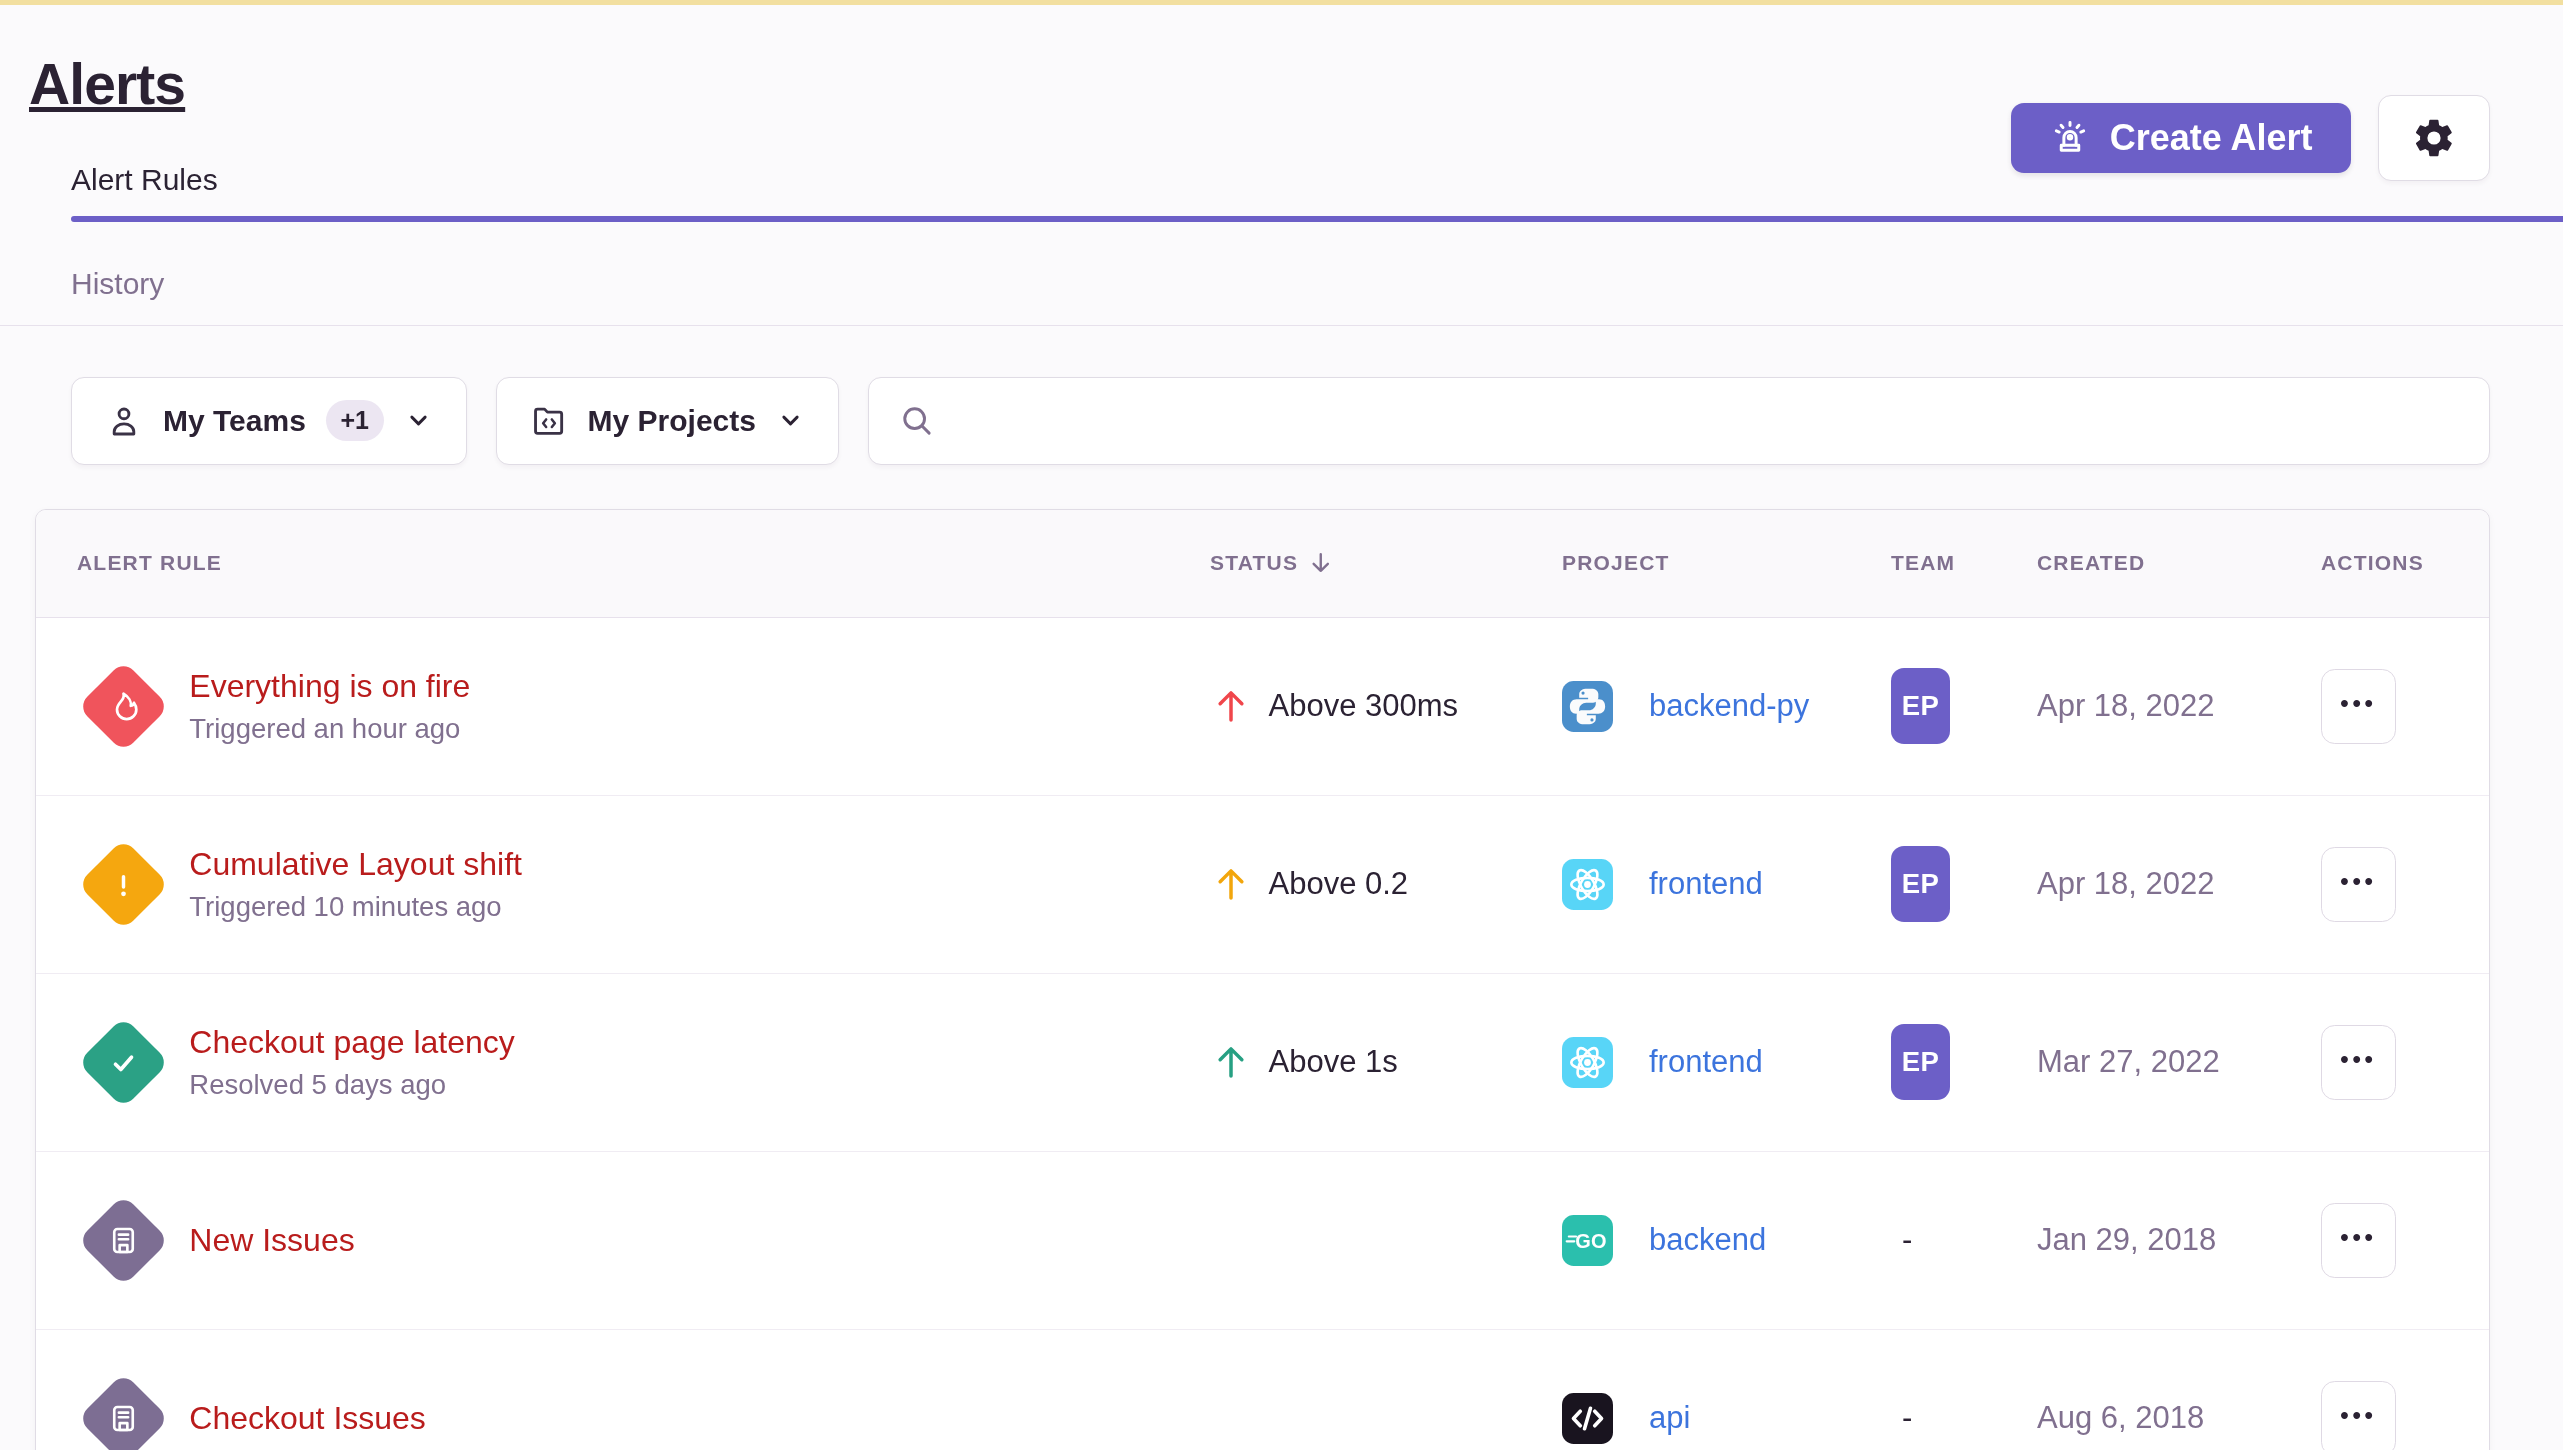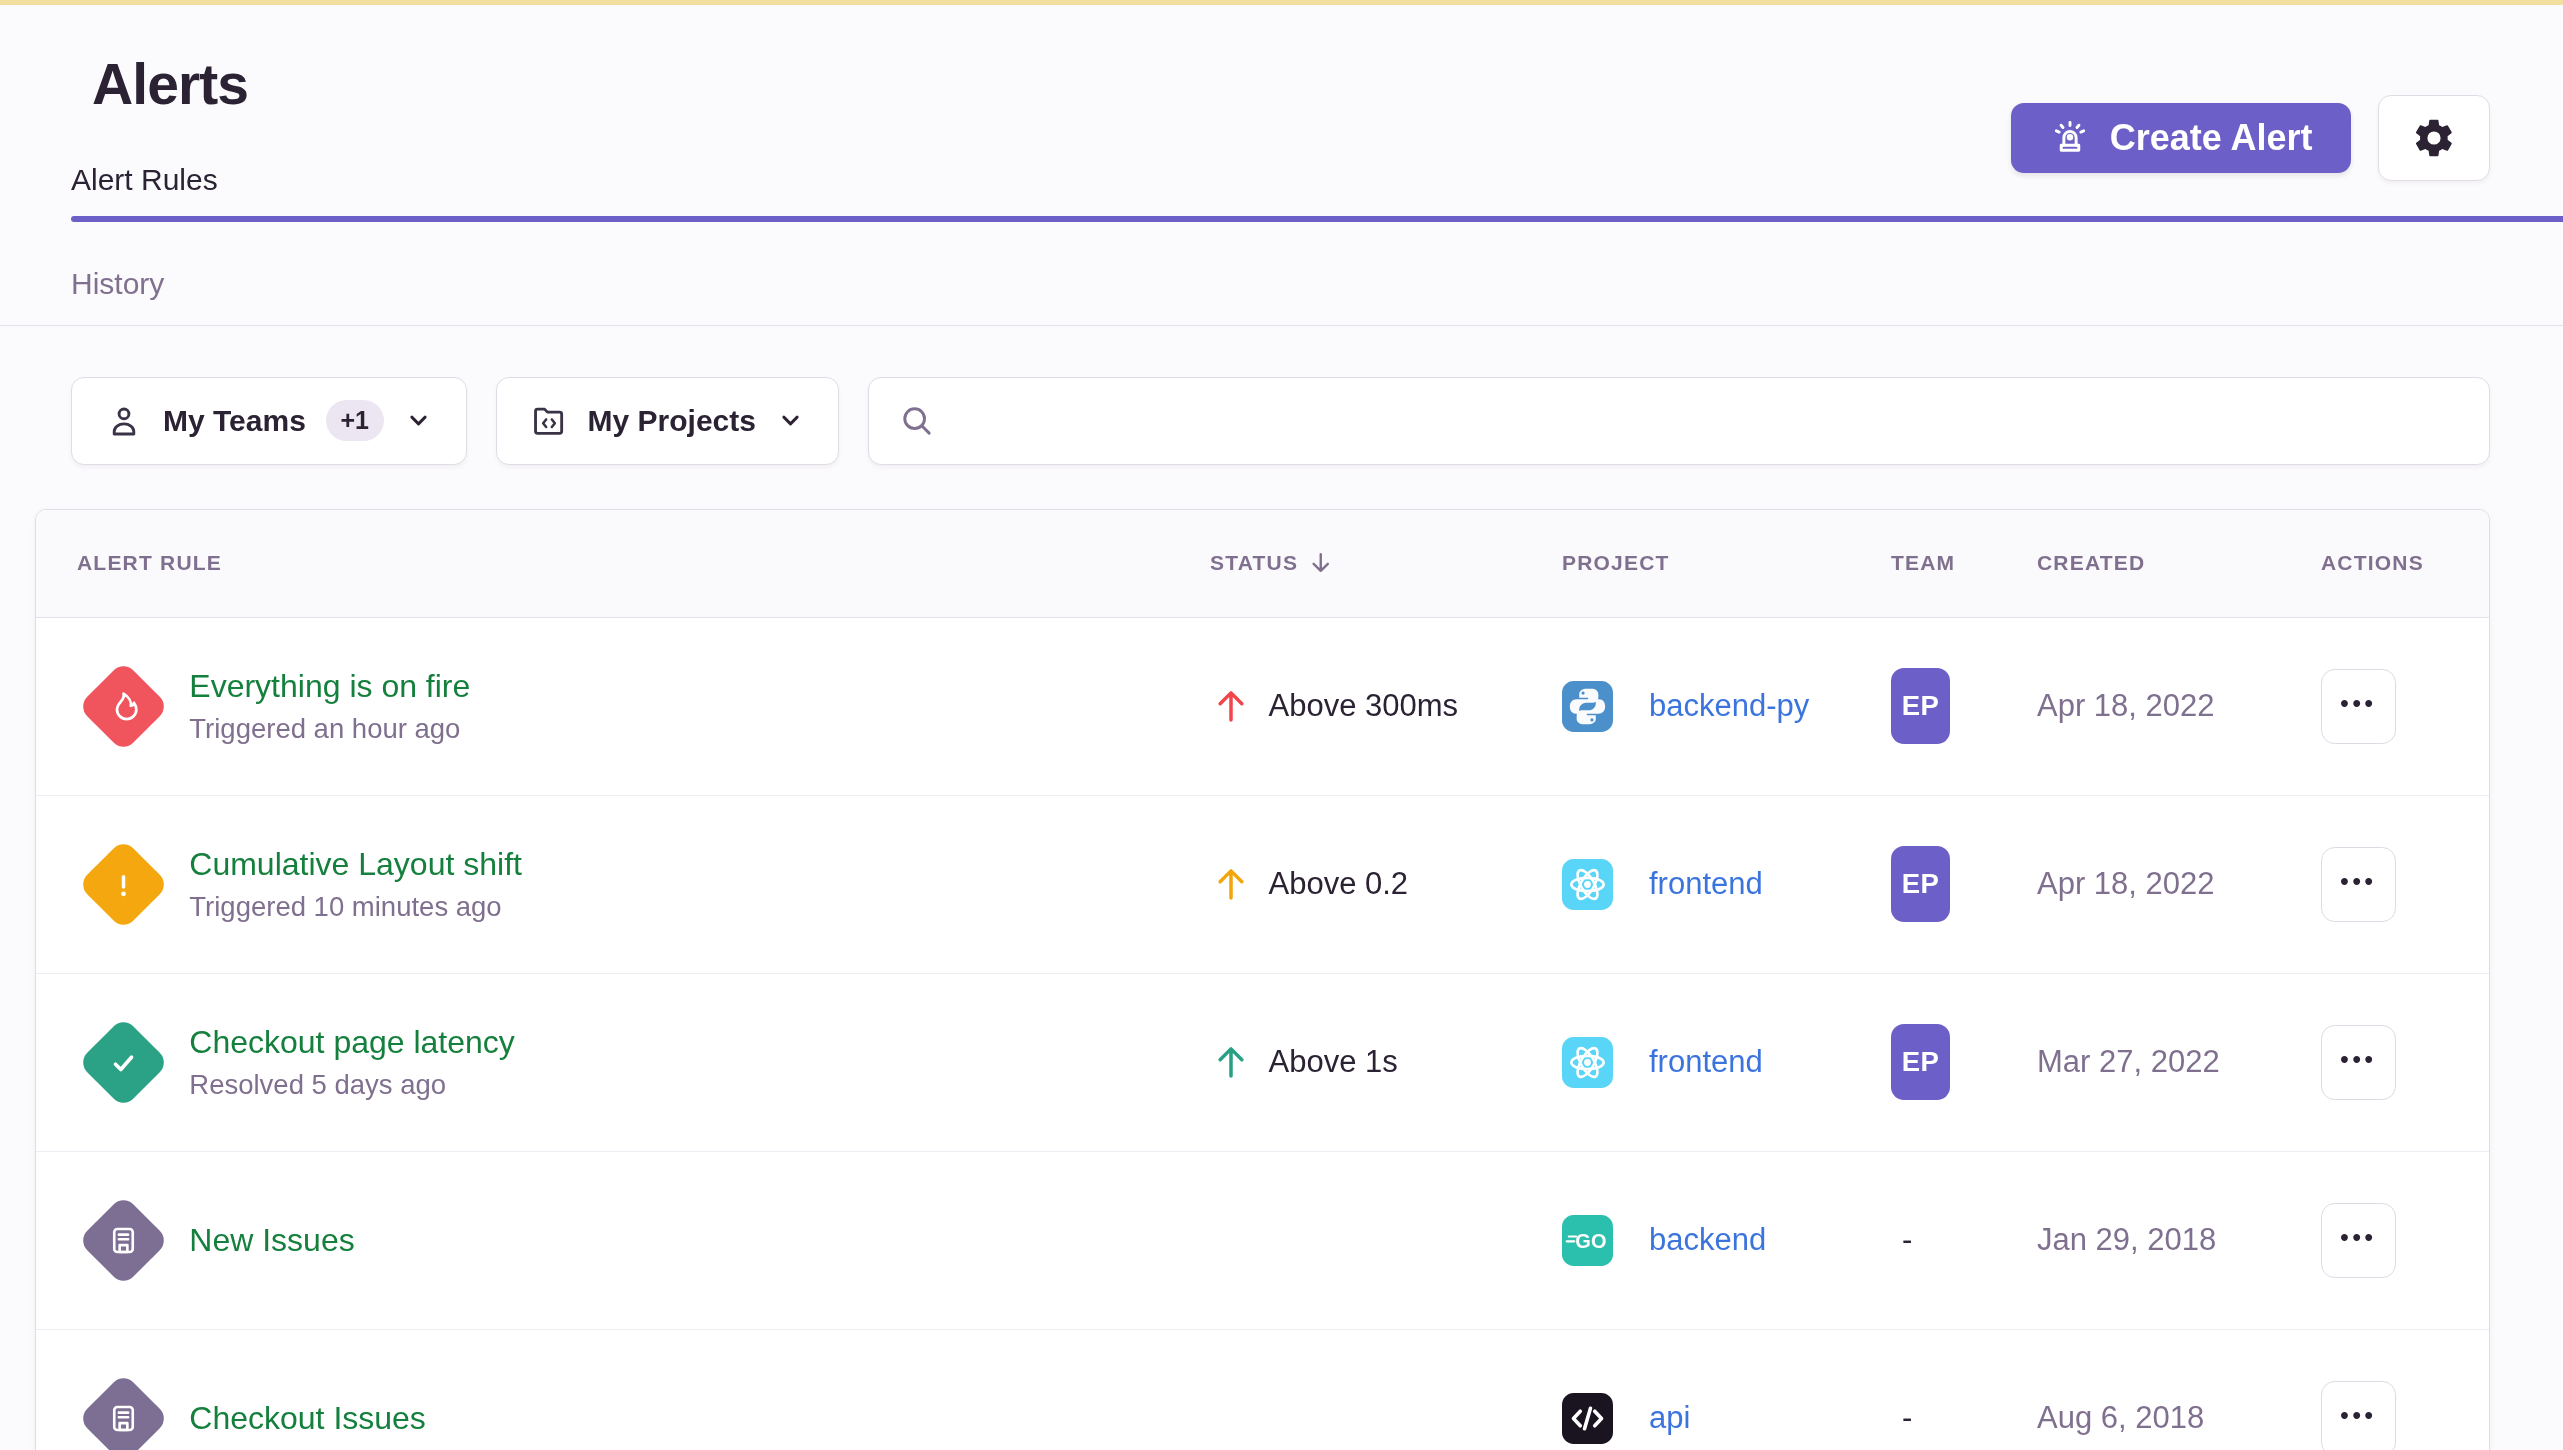--- a/index.html
+++ b/index.html
@@ -5,21 +5,21 @@
   * { box-sizing: border-box; margin: 0; padding: 0; }
   html,body { width: 2563px; height: 1450px; overflow: hidden; }
   body {
     font-family: "Liberation Sans", "DejaVu Sans", sans-serif;
     background: #FBFAFC;
     color: #2B2233;
   }
   .top-accent { height: 4.6px; background: #F2DFA0; }
 
   
-  .page-header { position: relative; padding: 0 73px 0 92px; }
+  .page-header { position: relative; padding: 0 73px 0 29px; text-decoration: underline; }
   h1.page-title { margin-top: 46px; font-size: 57px; font-weight: 800; letter-spacing: -0.9px; color: #2B2233; }
   .header-actions { position: absolute; top: 44px; right: 73px; display: flex; gap: 27.5px; align-items: center; }
   .btn-primary {
     display: flex; align-items: center; gap: 18.3px; height: 70px; padding: 0 38px;
     background: #6C5FC7; border: none; border-radius: 13px; cursor: pointer;
     color: #fff; font-size: 36px; font-weight: 700; font-family: inherit;
     box-shadow: 0 2.7px 5.5px rgba(43,34,51,0.10);
   }
   .btn-iconbox {
     width: 112px; height: 86px; background: #fff; border: 1.8px solid #E0DCE5; border-radius: 13px;
@@ -65,21 +65,21 @@
   .th {
     font-size: 21px; font-weight: 700; text-transform: uppercase; letter-spacing: 1.2px;
     color: #80708F; display: flex; align-items: center; gap: 9.2px;
   }
   .th:first-child { padding-left: 41px; }
   .trow { height: 178px; border-bottom: 1.8px solid #F0ECF3; background: #fff; }
   .cell-rule { display: flex; align-items: center; gap: 18.3px; padding-left: 40px; }
   .diamond-box { width: 95px; height: 95px; display: flex; align-items: center; justify-content: center; flex: none; }
   .diamond { width: 65px; height: 65px; border-radius: 13.7px; transform: rotate(45deg); display: flex; align-items: center; justify-content: center; }
   .dicon { transform: rotate(-45deg); display: flex; color: #fff; }
-  .rule-name { font-size: 32px; color: #15803d; text-decoration: none; cursor: pointer; display: inline-block; }
+  .rule-name { font-size: 32px; color: #b91c1c; text-decoration: none; cursor: pointer; display: inline-block; }
   .rule-sub { font-size: 27.5px; color: #80708F; margin-top: 8.2px; }
   .cell-status { display: flex; align-items: center; gap: 16.5px; }
   .cell-status .arrow { display: flex; }
   .status-label { font-size: 31px; color: #2B2233; }
   .cell-project { display: flex; align-items: center; gap: 36px; }
   .proj-icon { width: 51px; height: 51px; display: flex; flex: none; }
   .proj-link { font-size: 31px; color: #3C74DD; text-decoration: none; cursor: pointer; }
   .team-badge {
     width: 59px; height: 76px; border-radius: 13px; background: #6C5FC7; color: #fff;
     display: flex; align-items: center; justify-content: center; font-size: 27.5px; font-weight: 700; letter-spacing: 0.5px;

